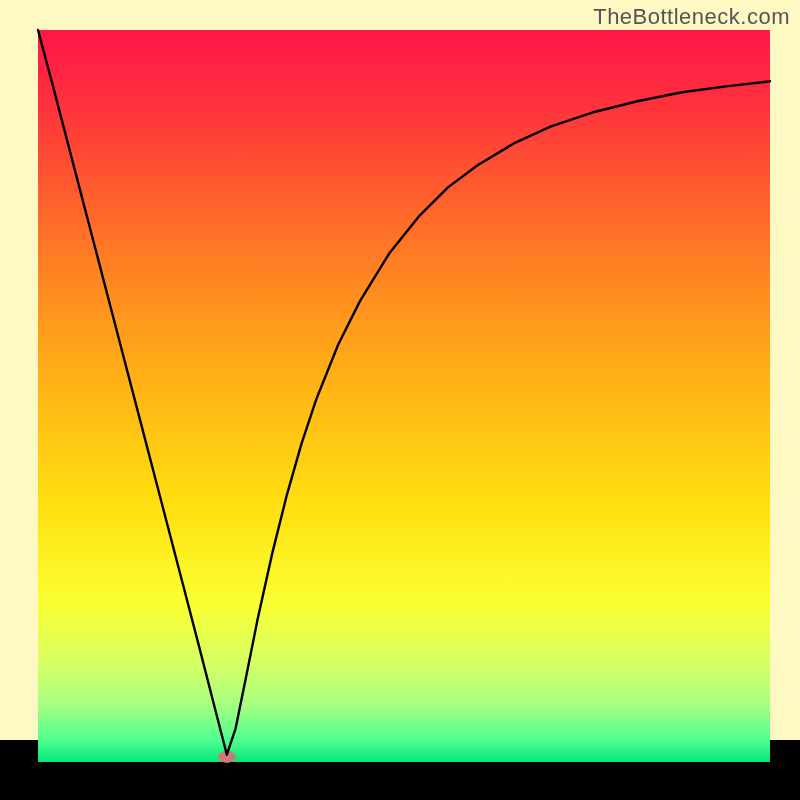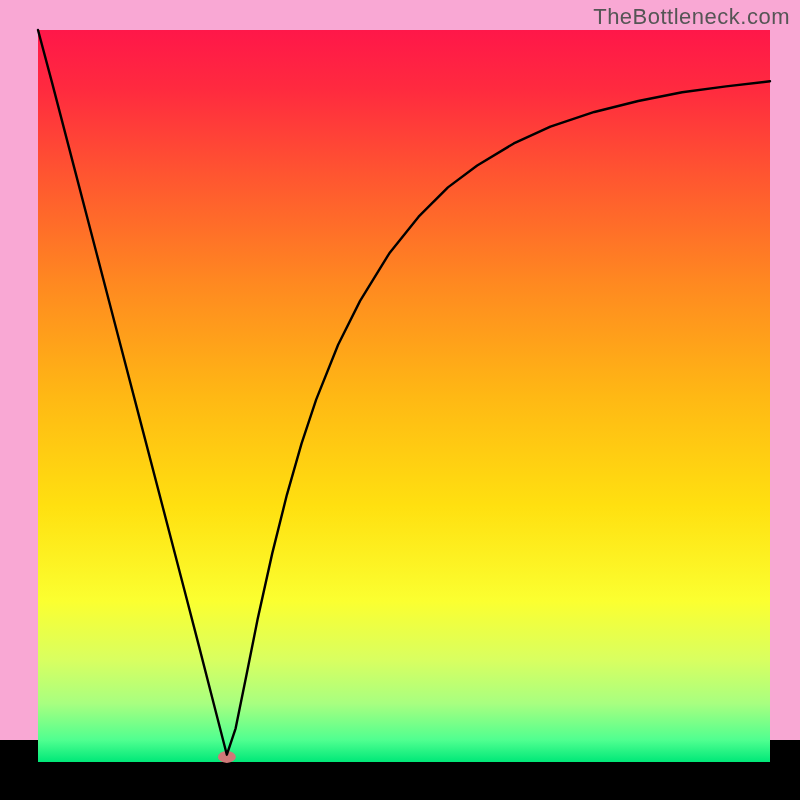--- a/index.html
+++ b/index.html
@@ -8,21 +8,21 @@
     width: 800px;
     height: 800px;
     overflow: hidden;
     background: #000;
     font-family: Arial, Helvetica, sans-serif;
   }
   .frame {
     position: relative;
     width: 800px;
     height: 740px;
-    background: #f9a8d4;
+    background: #fef9c3;
   }
   .watermark {
     position: absolute;
     top: 4px;
     right: 10px;
     color: #555;
     font-size: 22px;
     letter-spacing: 0.5px;
     z-index: 10;
     user-select: none;

